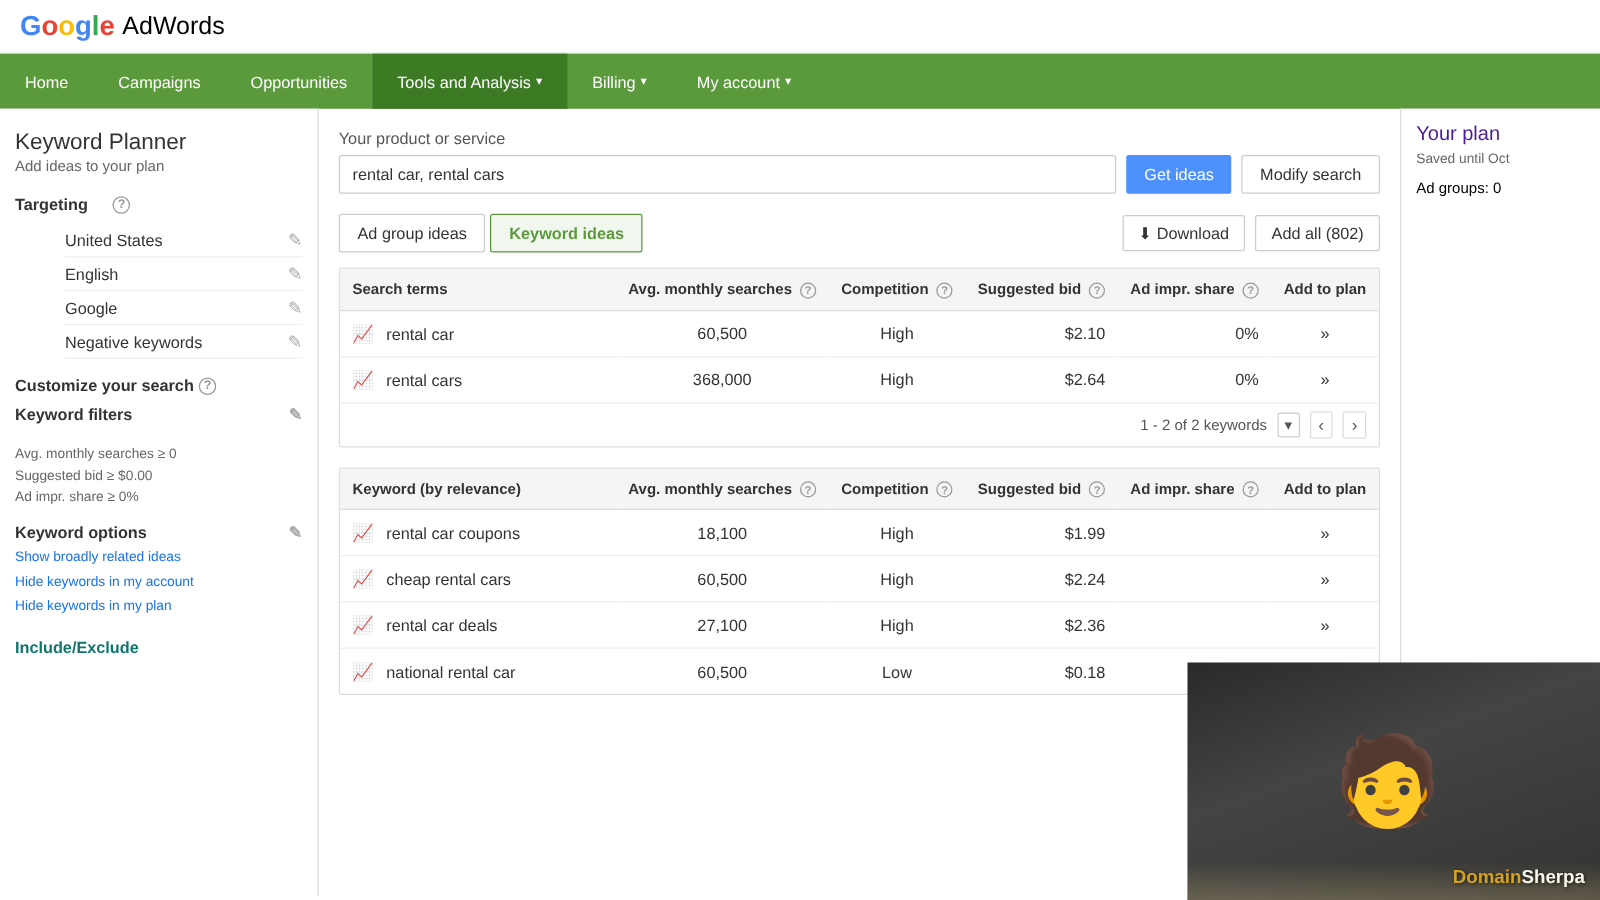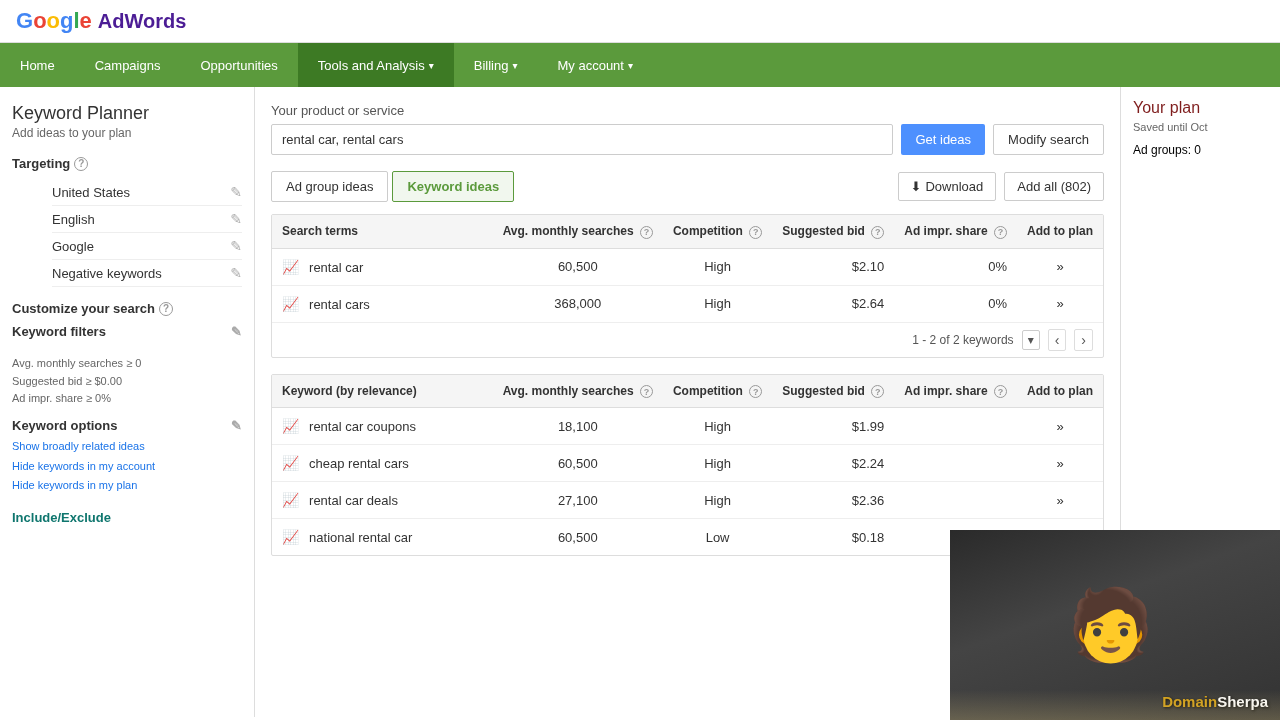--- a/index.html
+++ b/index.html
@@ -8,37 +8,37 @@
     
     .header { display: flex; align-items: center; padding: 8px 16px; border-bottom: 1px solid #ddd; }
     .logo { display: flex; align-items: center; gap: 4px; }
     .logo-google { font-size: 22px; font-weight: bold; }
     .logo-g { color: #4285f4; }
     .logo-o1 { color: #ea4335; }
     .logo-o2 { color: #fbbc05; }
     .logo-g2 { color: #4285f4; }
     .logo-l { color: #34a853; }
     .logo-e { color: #ea4335; }
-    .logo-adwords { font-size: 20px; color: #4c1d95; font-weight: bold; margin-left: 2px; }
+    .logo-adwords { font-size: 20px; color: #000000; font-weight: normal; margin-left: 2px; }
 
     
     .nav { background: #5b9a3c; display: flex; align-items: stretch; }
     .nav-item { color: #fff; padding: 0 20px; font-size: 13px; cursor: pointer; display: flex; align-items: center; height: 44px; white-space: nowrap; }
     .nav-item.active { background: #3d7a24; }
     .nav-item .caret { margin-left: 4px; font-size: 10px; }
 
     
     .main { display: flex; height: calc(720px - 44px - 46px); }
 
     
     .sidebar { width: 255px; min-width: 255px; border-right: 1px solid #ddd; padding: 16px 12px; overflow-y: auto; background: #fff; }
     .keyword-planner-title { font-size: 18px; color: #333; font-weight: normal; margin-bottom: 2px; }
     .keyword-planner-sub { font-size: 12px; color: #666; margin-bottom: 16px; }
 
-    .targeting-label { font-size: 13px; font-weight: bold; color: #333; margin-bottom: 8px; display: flex; align-items: center; gap: 4px; }
+    .targeting-label { font-size: 13px; font-weight: bold; color: #333; margin-bottom: 8px; display: flex; align-items: center; gap: 20px; }
     .help-icon { display: inline-flex; align-items: center; justify-content: center; width: 14px; height: 14px; border-radius: 50%; border: 1px solid #999; font-size: 10px; color: #999; cursor: pointer; }
 
     .targeting-item { display: flex; justify-content: space-between; align-items: center; padding: 5px 0; border-bottom: 1px solid #eee; font-size: 13px; margin-left: 40px; }
     .targeting-item .edit-icon { color: #aaa; cursor: pointer; font-size: 14px; }
 
     .customize-label { font-size: 13px; font-weight: bold; color: #333; margin: 14px 0 8px; display: flex; align-items: center; gap: 4px; }
 
     .filter-section { margin-bottom: 10px; }
     .filter-title { font-size: 13px; font-weight: bold; color: #333; display: flex; justify-content: space-between; align-items: center; margin-bottom: 16px; }
     .filter-title .edit-icon { color: #aaa; cursor: pointer; }
@@ -82,21 +82,21 @@
     .col-bid { width: 13%; text-align: right; }
     .col-imp { width: 13%; text-align: right; }
     .col-add { width: 10%; text-align: center; }
 
     .chart-icon { color: #999; font-size: 14px; margin-right: 6px; }
     .pagination { display: flex; justify-content: flex-end; align-items: center; padding: 6px 10px; font-size: 12px; color: #555; gap: 8px; border-top: 1px solid #eee; }
     .page-nav { cursor: pointer; color: #555; font-size: 14px; padding: 2px 6px; border: 1px solid #ddd; border-radius: 2px; }
 
     
     .right-panel { width: 160px; min-width: 160px; border-left: 1px solid #ddd; padding: 12px; background: #fff; position: relative; }
-    .your-plan-title { font-size: 16px; color: #7f1d1d; font-weight: normal; margin-bottom: 4px; }
+    .your-plan-title { font-size: 16px; color: #4c1d95; font-weight: normal; margin-bottom: 4px; }
     .saved-text { font-size: 11px; color: #666; margin-bottom: 10px; }
     .plan-desc { font-size: 11px; color: #666; line-height: 1.5; }
     .ad-groups-text { font-size: 12px; color: #000000; margin-top: 10px; }
 
     
     .video-overlay { position: absolute; bottom: 0; right: 0; width: 330px; height: 190px; background: #222; display: flex; align-items: center; justify-content: center; overflow: hidden; }
     .video-placeholder { width: 100%; height: 100%; background: linear-gradient(135deg, #1a1a1a 0%, #3a3a3a 100%); display: flex; align-items: flex-end; justify-content: flex-end; padding: 8px; position: relative; }
 
     th .q-icon { display: inline-flex; align-items: center; justify-content: center; width: 13px; height: 13px; border-radius: 50%; border: 1px solid #999; font-size: 9px; color: #999; margin-left: 3px; cursor: pointer; }
 

